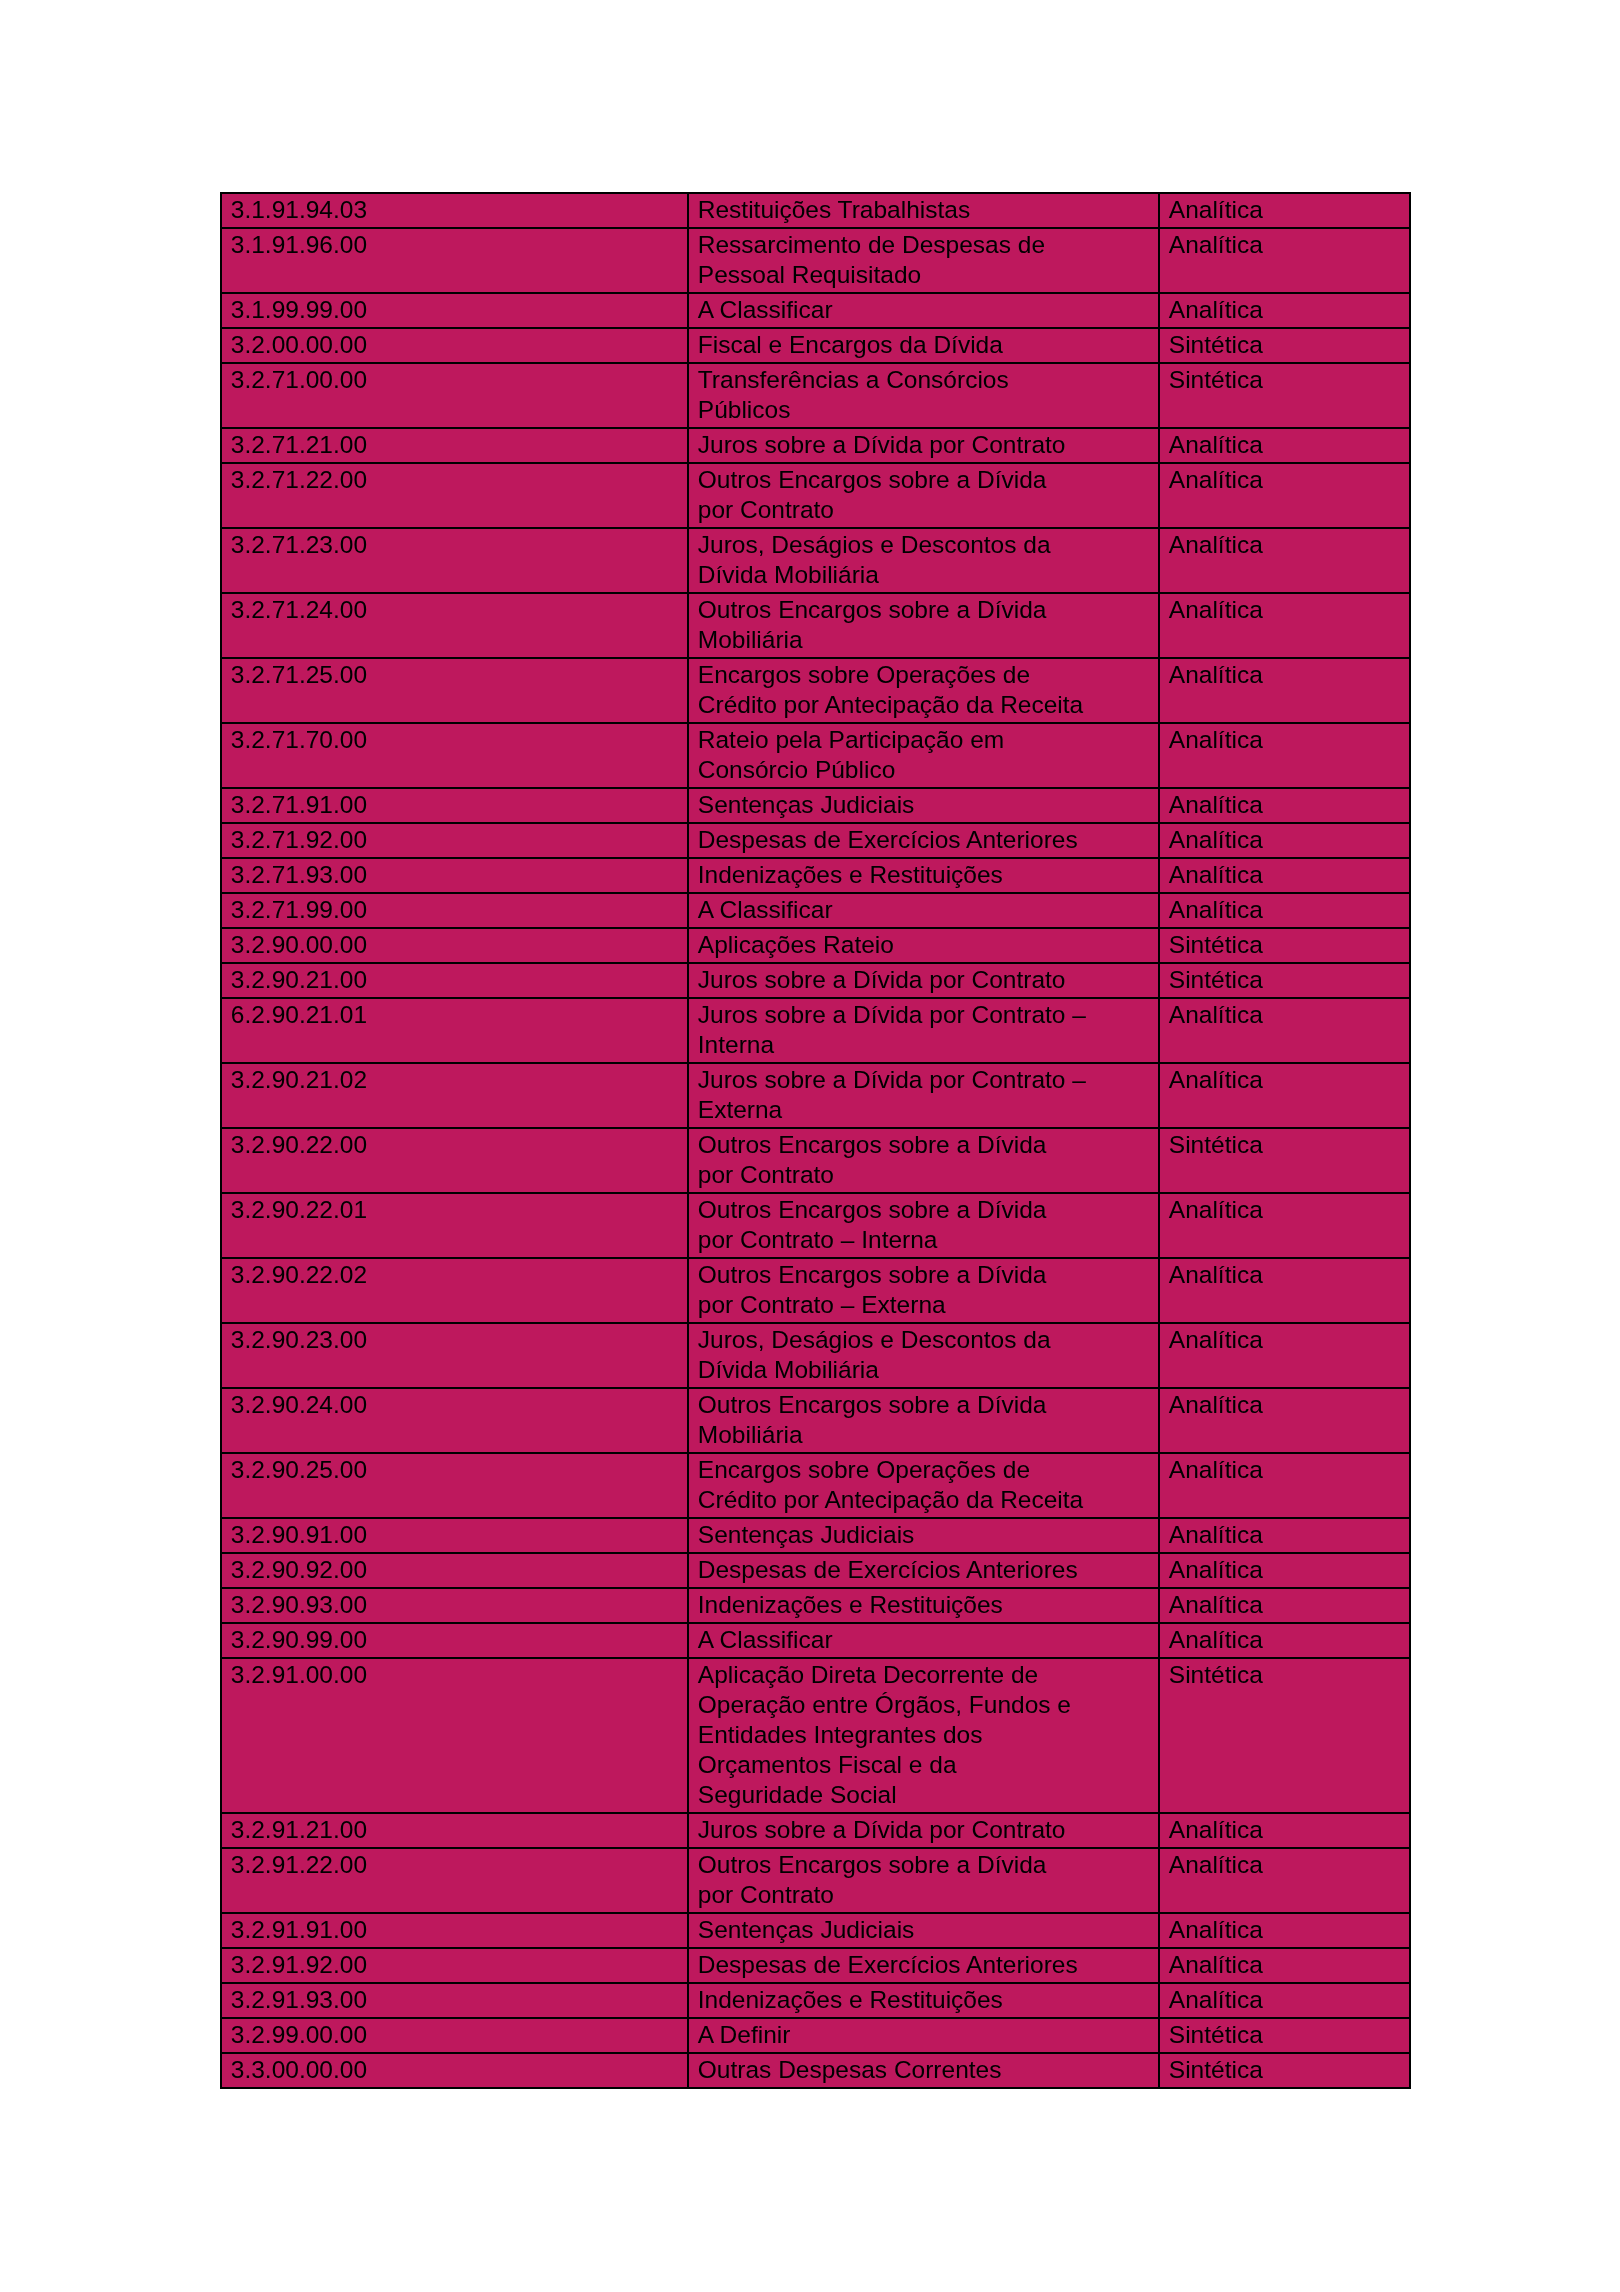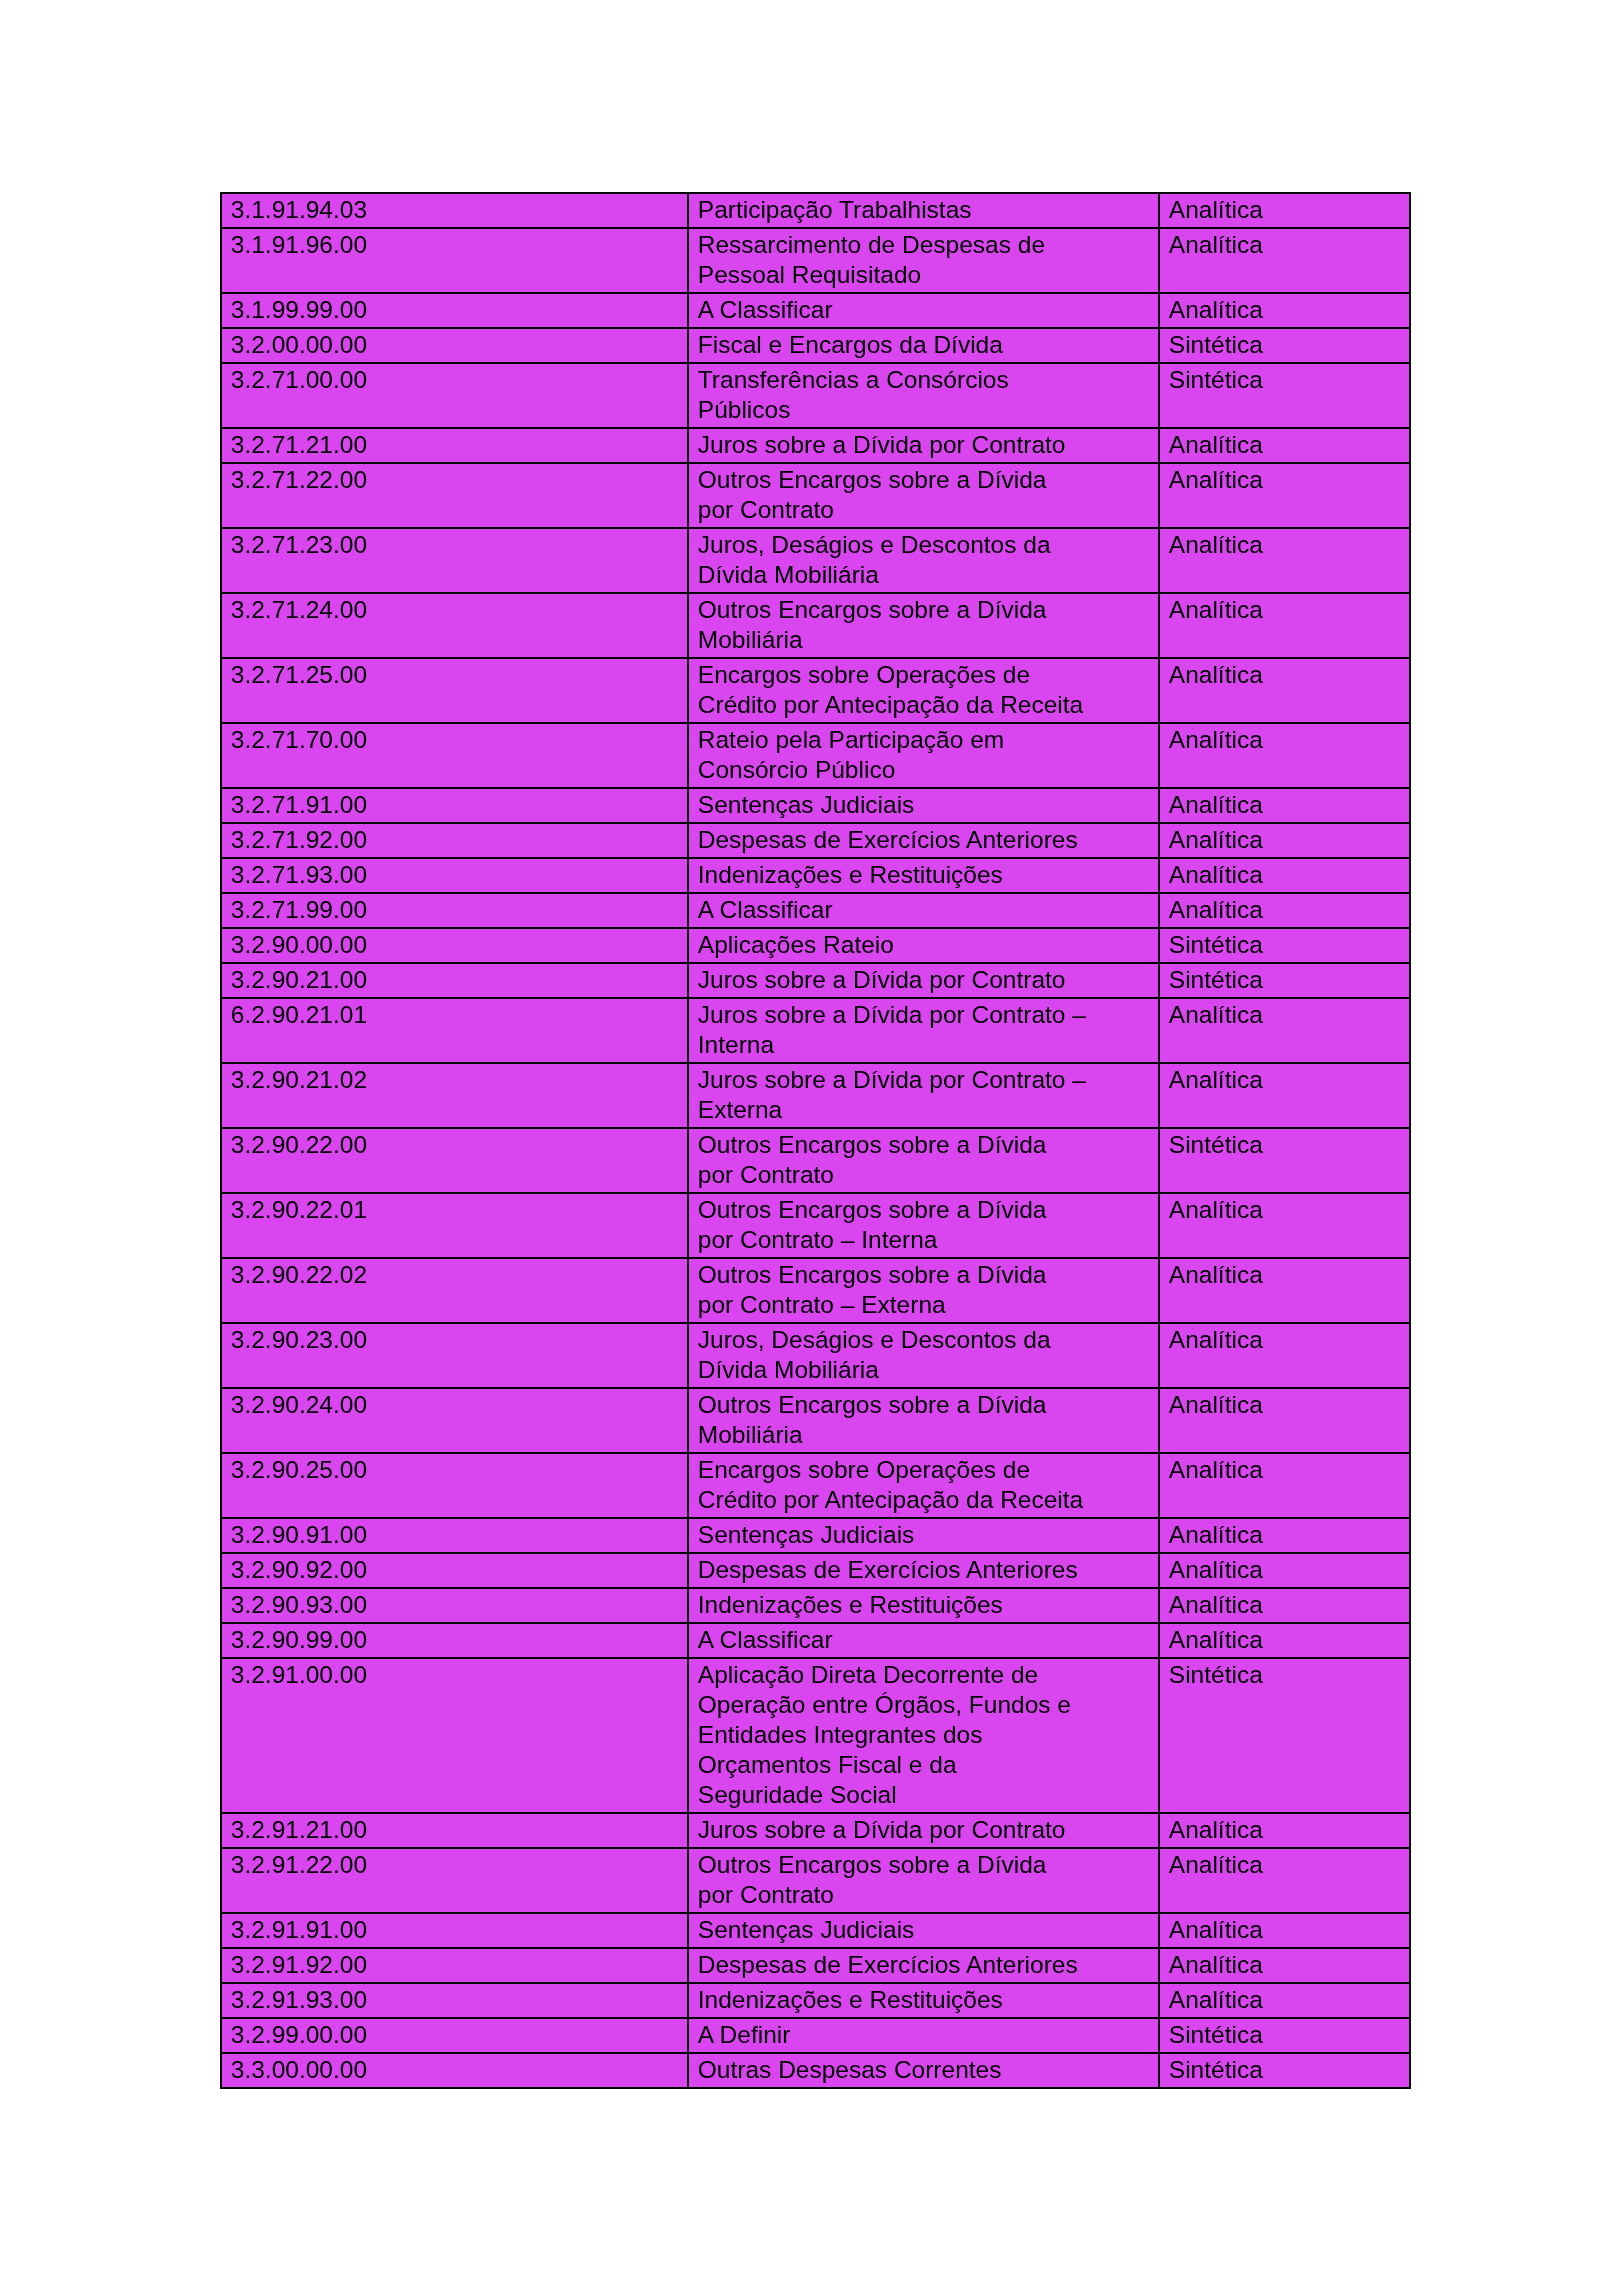--- a/index.html
+++ b/index.html
@@ -20,21 +20,21 @@
     background: #ffffff;
   }
   table.codes {
     position: absolute;
     left: 220px;
     top: 192px;
     width: 1189px;
     border-collapse: collapse;
     table-layout: fixed;
     border: 2.9px solid #000000;
-    background: #d946ef;
+    background: #be185d;
   }
   table.codes td {
     border: 2px solid #000000;
     vertical-align: top;
     padding: 1px 7.8px 2px 8.8px;
     font-size: 24.5px;
     line-height: 30px;
     color: #000000;
     overflow: hidden;
   }
@@ -49,21 +49,21 @@
 <div class="page">
   <table class="codes">
     <colgroup>
       <col class="c-code">
       <col class="c-desc">
       <col class="c-type">
     </colgroup>
     <tbody>
         <tr>
           <td class="col-code">3.1.91.94.03</td>
-          <td class="col-description">Participação Trabalhistas</td>
+          <td class="col-description">Restituições Trabalhistas</td>
           <td class="col-type">Analítica</td>
         </tr>
         <tr>
           <td class="col-code">3.1.91.96.00</td>
           <td class="col-description">Ressarcimento de Despesas de
 Pessoal Requisitado</td>
           <td class="col-type">Analítica</td>
         </tr>
         <tr>
           <td class="col-code">3.1.99.99.00</td>

